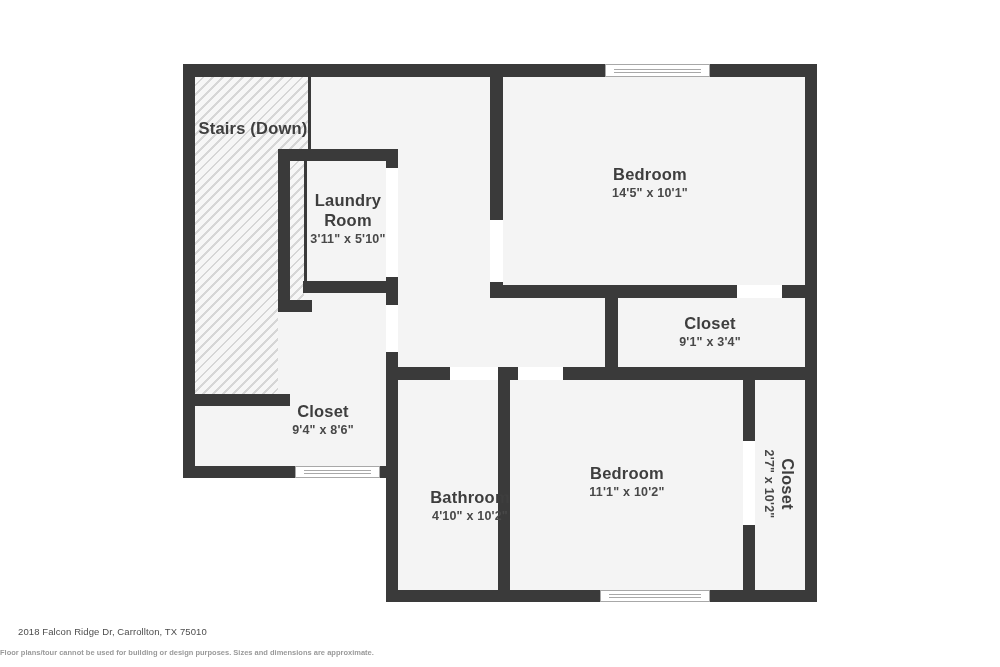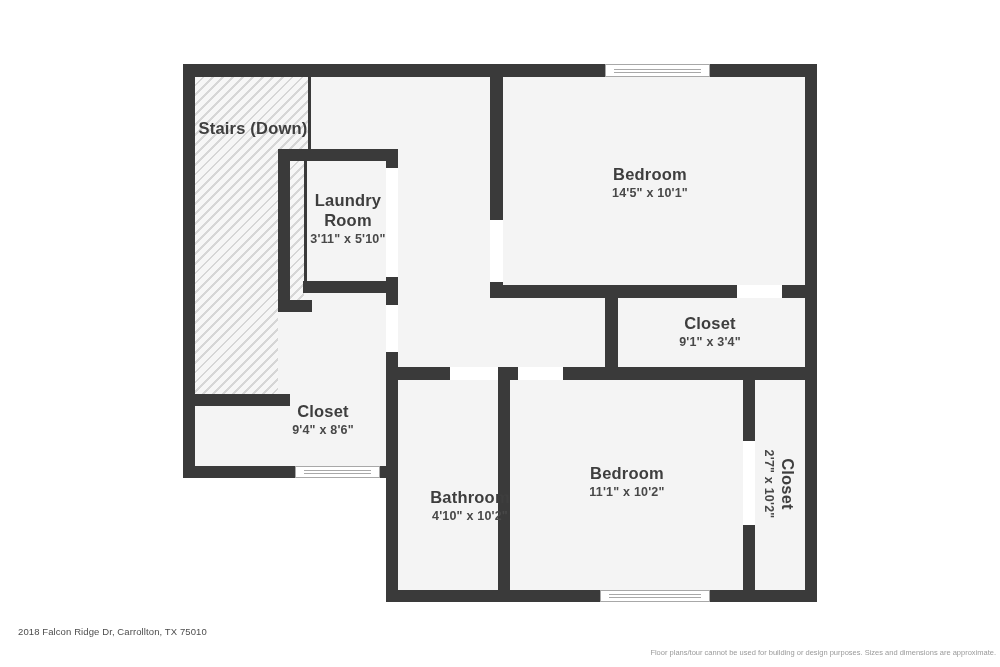--- a/index.html
+++ b/index.html
@@ -26,21 +26,21 @@
   .opening{position:absolute;background:#ffffff;}
   .label{
     position:absolute;transform:translate(-50%,-50%);
     text-align:center;color:var(--text,#3e3e3e);z-index:5;
   }
   .label.vert{transform:translate(-50%,-50%) rotate(90deg);}
   .rname{font-size:16.5px;font-weight:700;line-height:1.22;letter-spacing:.2px;white-space:nowrap;}
   .label.wrap .rname{white-space:normal;width:88px;margin:0 auto;}
   .rdims{font-size:12.5px;font-weight:700;color:#484848;margin-top:2px;white-space:nowrap;letter-spacing:.2px;}
   .addr-line{position:absolute;font-size:9.5px;font-weight:400;color:#4d4d4d;letter-spacing:.1px;}
-  .disclaimer{position:absolute;left:0;right:4px;text-align:right;font-size:7.5px;font-weight:400;color:#9a9a9a;}
+  .disclaimer{position:absolute;left:0;right:16px;text-align:left;font-size:7.5px;font-weight:700;color:#9a9a9a;}
 </style>
 </head>
 <body>
 
 <div id="canvas">
 
   <div class="floor" style="left:192px;top:75px;width:615px;height:393px;"></div>
   <div class="floor" style="left:395px;top:468px;width:412px;height:125px;"></div>
 
   <div class="hatch" style="left:195px;top:77px;width:116px;height:74px;"></div>

